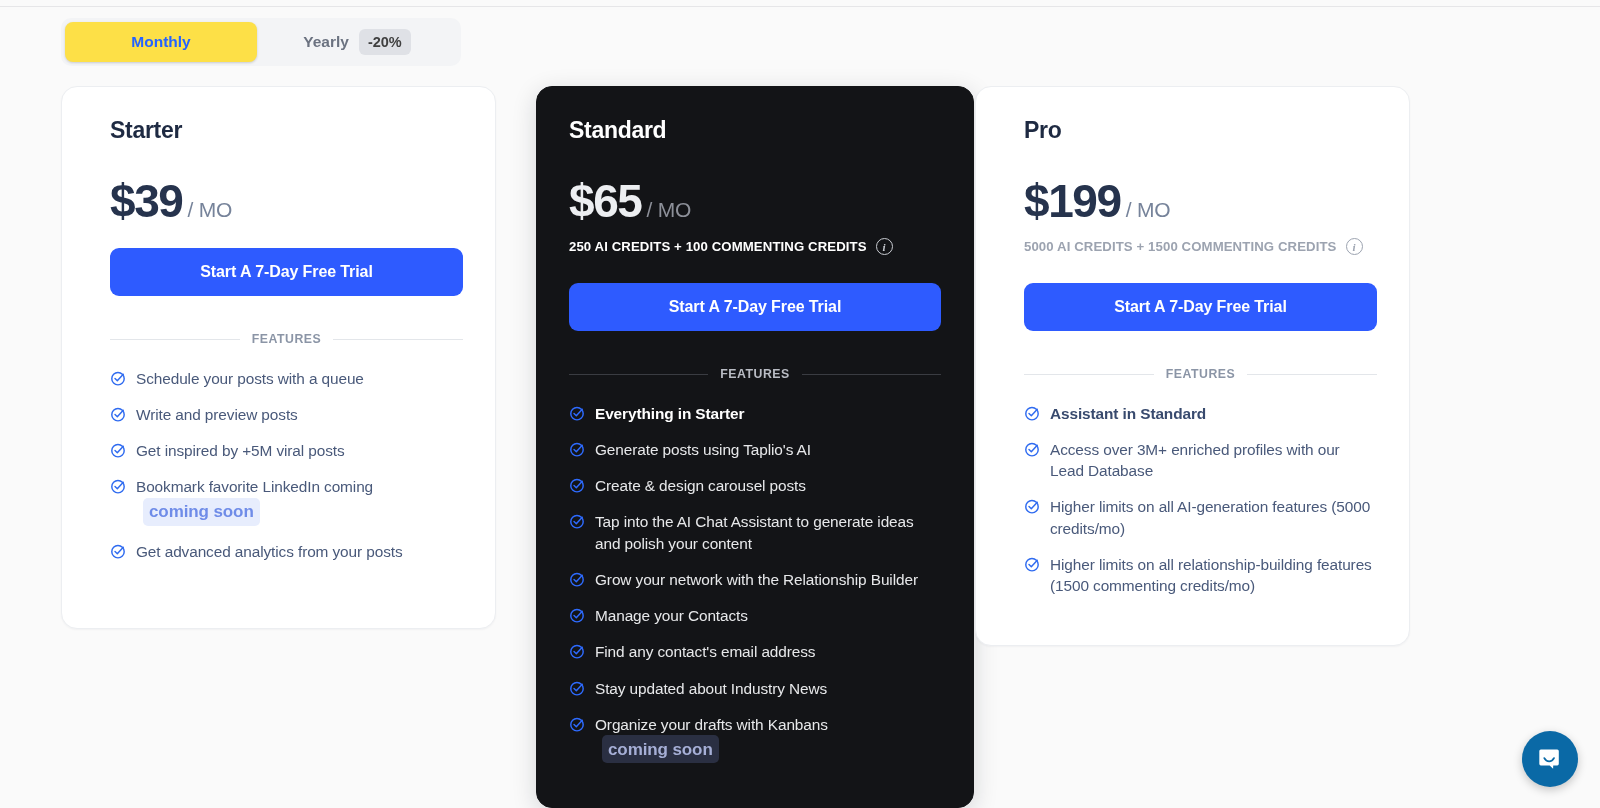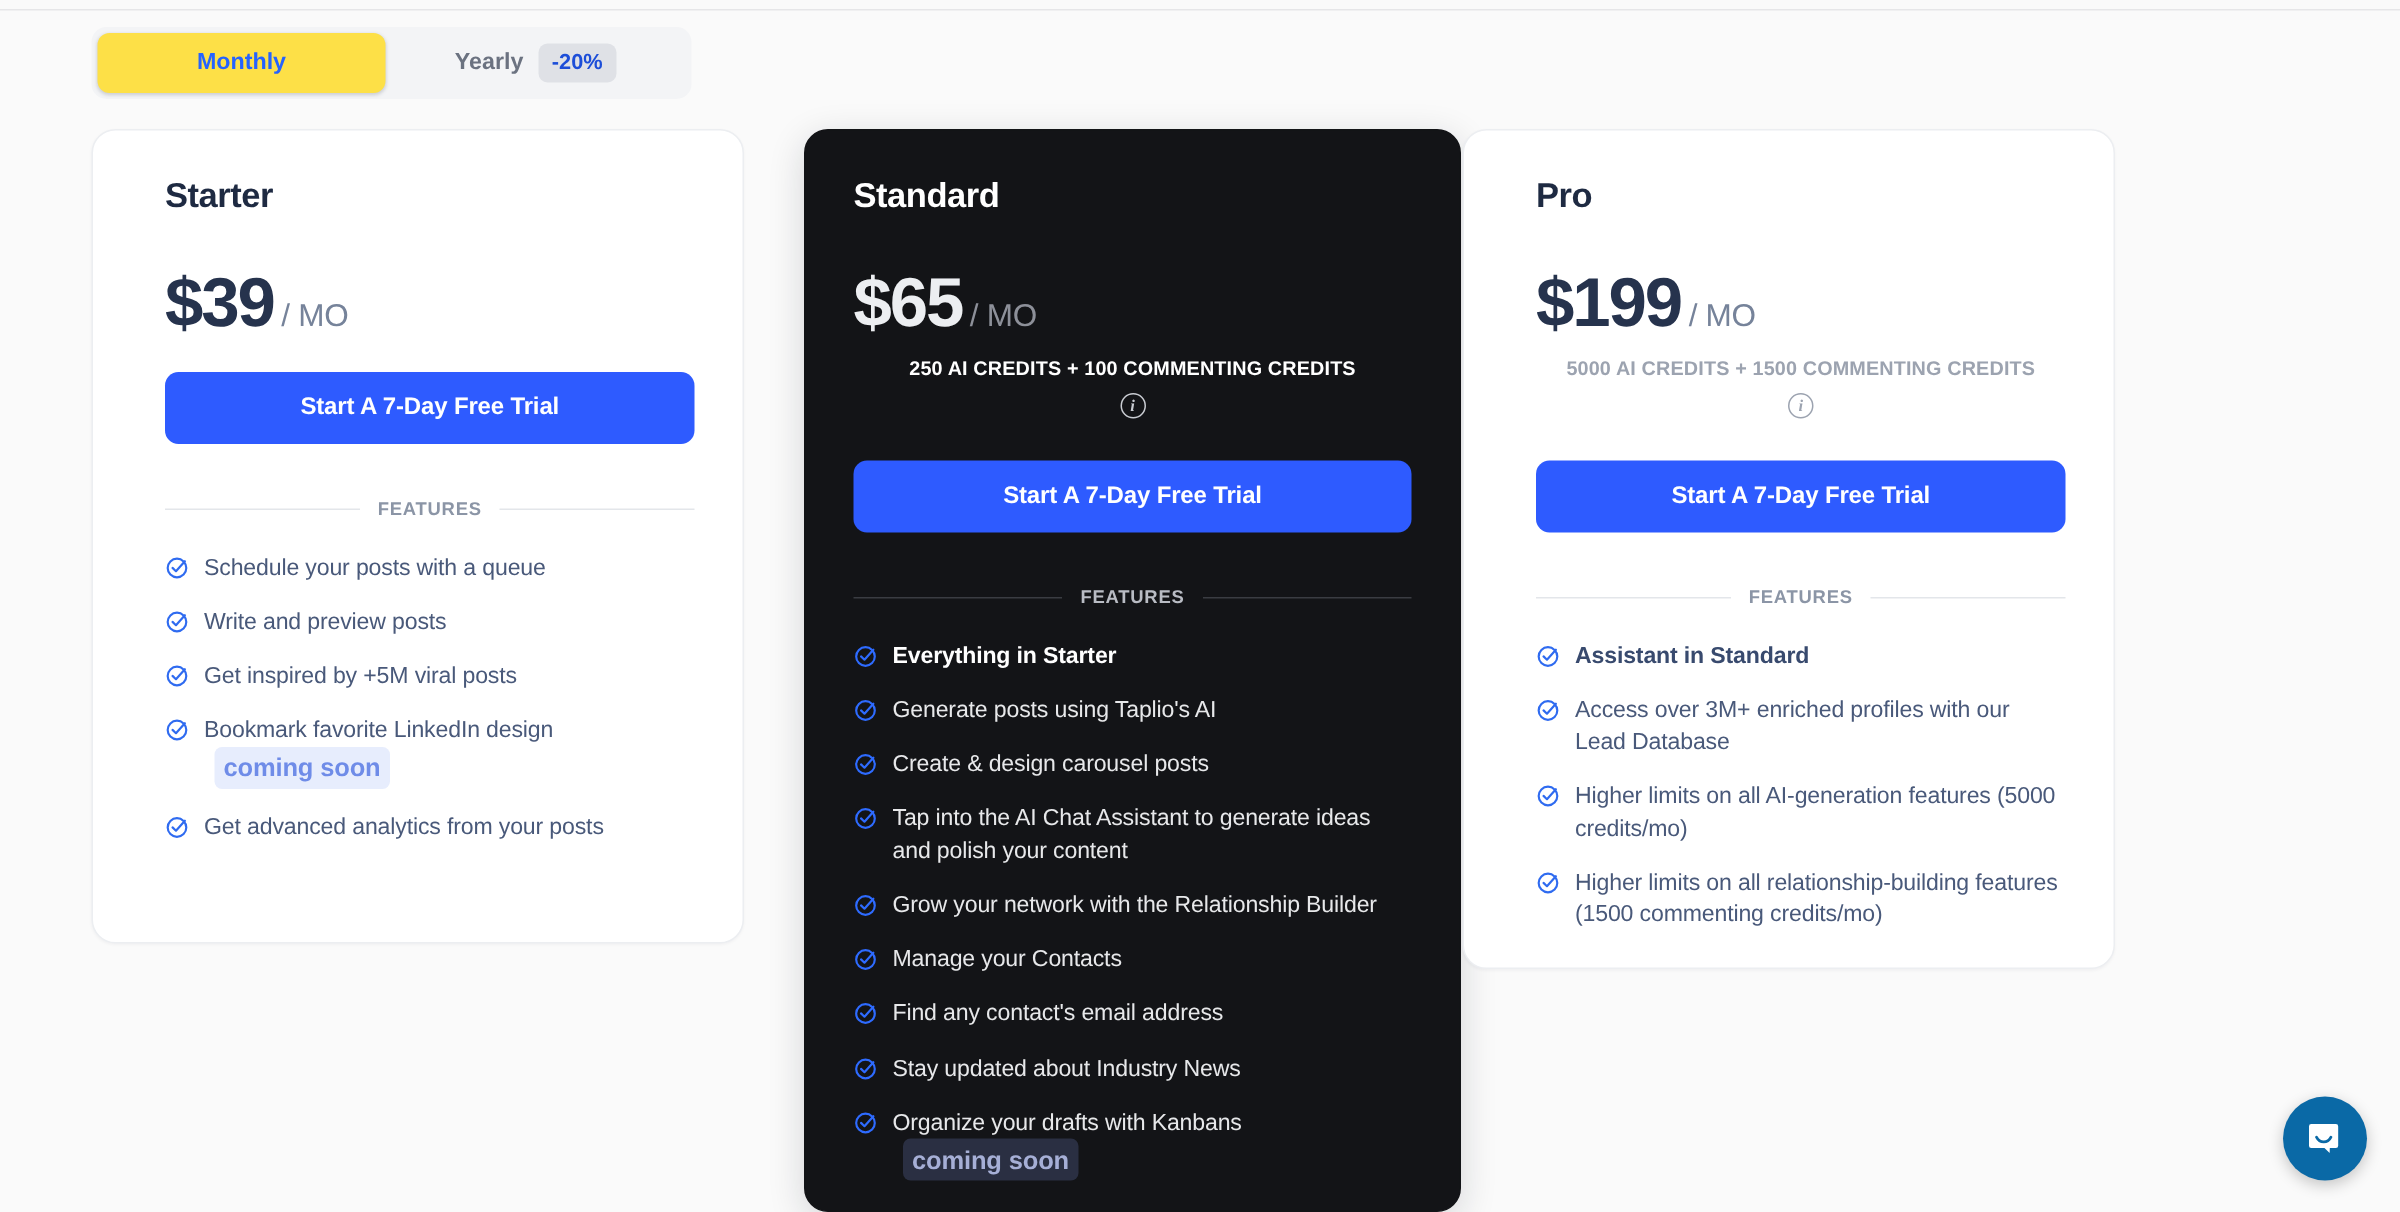--- a/index.html
+++ b/index.html
@@ -55,21 +55,21 @@
     color: #2563ff;
     box-shadow: 0 1px 3px rgba(16,24,40,.12), 0 1px 2px rgba(16,24,40,.06);
   }
   .toggle-opt.inactive {
     flex: 1;
     color: #6b7280;
     font-weight: 600;
   }
   #discount-badge {
     background: #dfe1e6;
-    color: #1d4ed8;
+    color: #404040;
     font-size: 14.5px;
     font-weight: 700;
     border-radius: 6px;
     padding: 6px 9px;
     line-height: 1;
   }
 
   
   #plans {
     position: absolute;
@@ -133,21 +133,20 @@
 
   .credits {
     margin-top: 14px;
     display: flex;
     align-items: center;
     gap: 9px;
     font-size: 13.2px;
     font-weight: 700;
     letter-spacing: .1px;
     color: #9ca3b0;
-    flex-direction: column;
   }
   .dark .credits { color: #ffffff; }
 
   .info-icon {
     width: 17px; height: 17px;
     border-radius: 50%;
     border: 1.5px solid #9ca3b0;
     color: #9ca3b0;
     font-size: 11px;
     font-weight: 700;
@@ -301,21 +300,21 @@
             <circle cx="9.4" cy="10.2" r="7.3" fill="none" stroke="#2f6bf0" stroke-width="1.7"></circle>
             <path d="M5.9 10.1 L8.6 12.7 L15.6 4.9" fill="none" stroke="#2f6bf0" stroke-width="1.7" stroke-linecap="round" stroke-linejoin="round"></path>
           </svg>
           <div class="txt"><span>Get inspired by +5M viral posts</span></div>
         </div>
         <div class="feature">
           <svg class="check" viewBox="0 0 20 20">
             <circle cx="9.4" cy="10.2" r="7.3" fill="none" stroke="#2f6bf0" stroke-width="1.7"></circle>
             <path d="M5.9 10.1 L8.6 12.7 L15.6 4.9" fill="none" stroke="#2f6bf0" stroke-width="1.7" stroke-linecap="round" stroke-linejoin="round"></path>
           </svg>
-          <div class="txt"><span>Bookmark favorite LinkedIn design</span><span class="badge-soon">coming soon</span></div>
+          <div class="txt"><span>Bookmark favorite LinkedIn coming</span><span class="badge-soon">coming soon</span></div>
         </div>
         <div class="feature">
           <svg class="check" viewBox="0 0 20 20">
             <circle cx="9.4" cy="10.2" r="7.3" fill="none" stroke="#2f6bf0" stroke-width="1.7"></circle>
             <path d="M5.9 10.1 L8.6 12.7 L15.6 4.9" fill="none" stroke="#2f6bf0" stroke-width="1.7" stroke-linecap="round" stroke-linejoin="round"></path>
           </svg>
           <div class="txt"><span>Get advanced analytics from your posts</span></div>
         </div>
       </div>
     </div>

